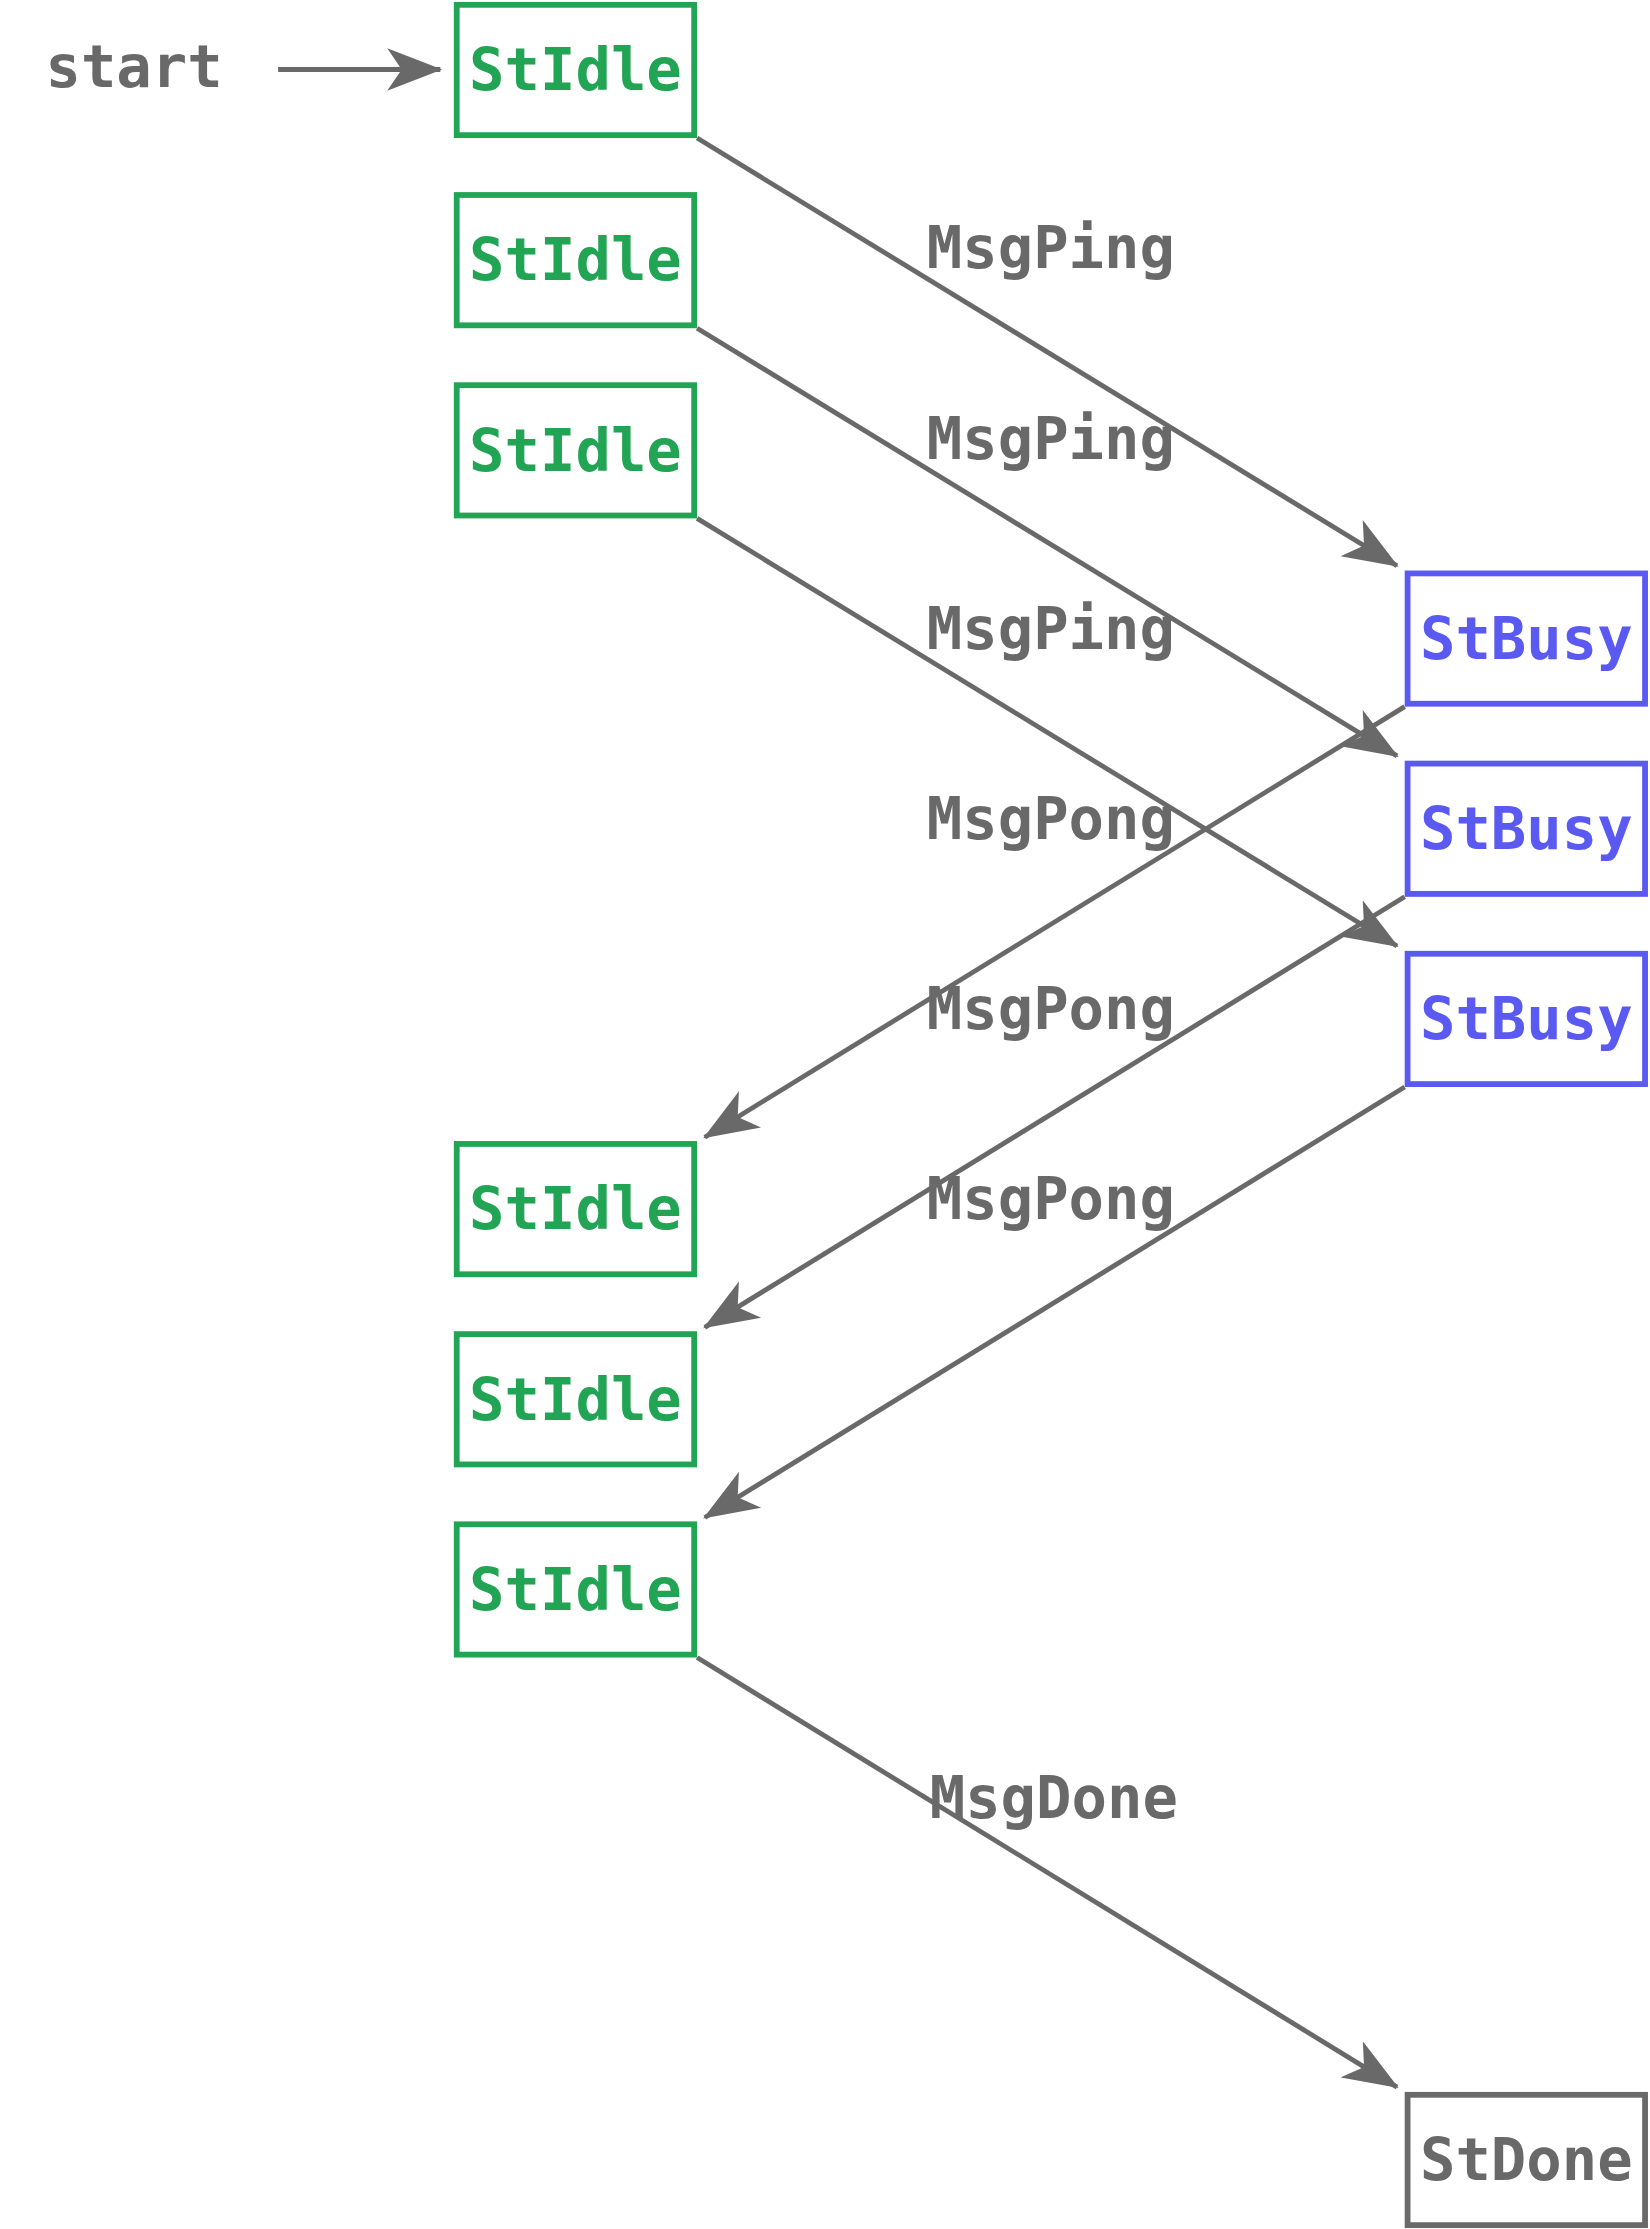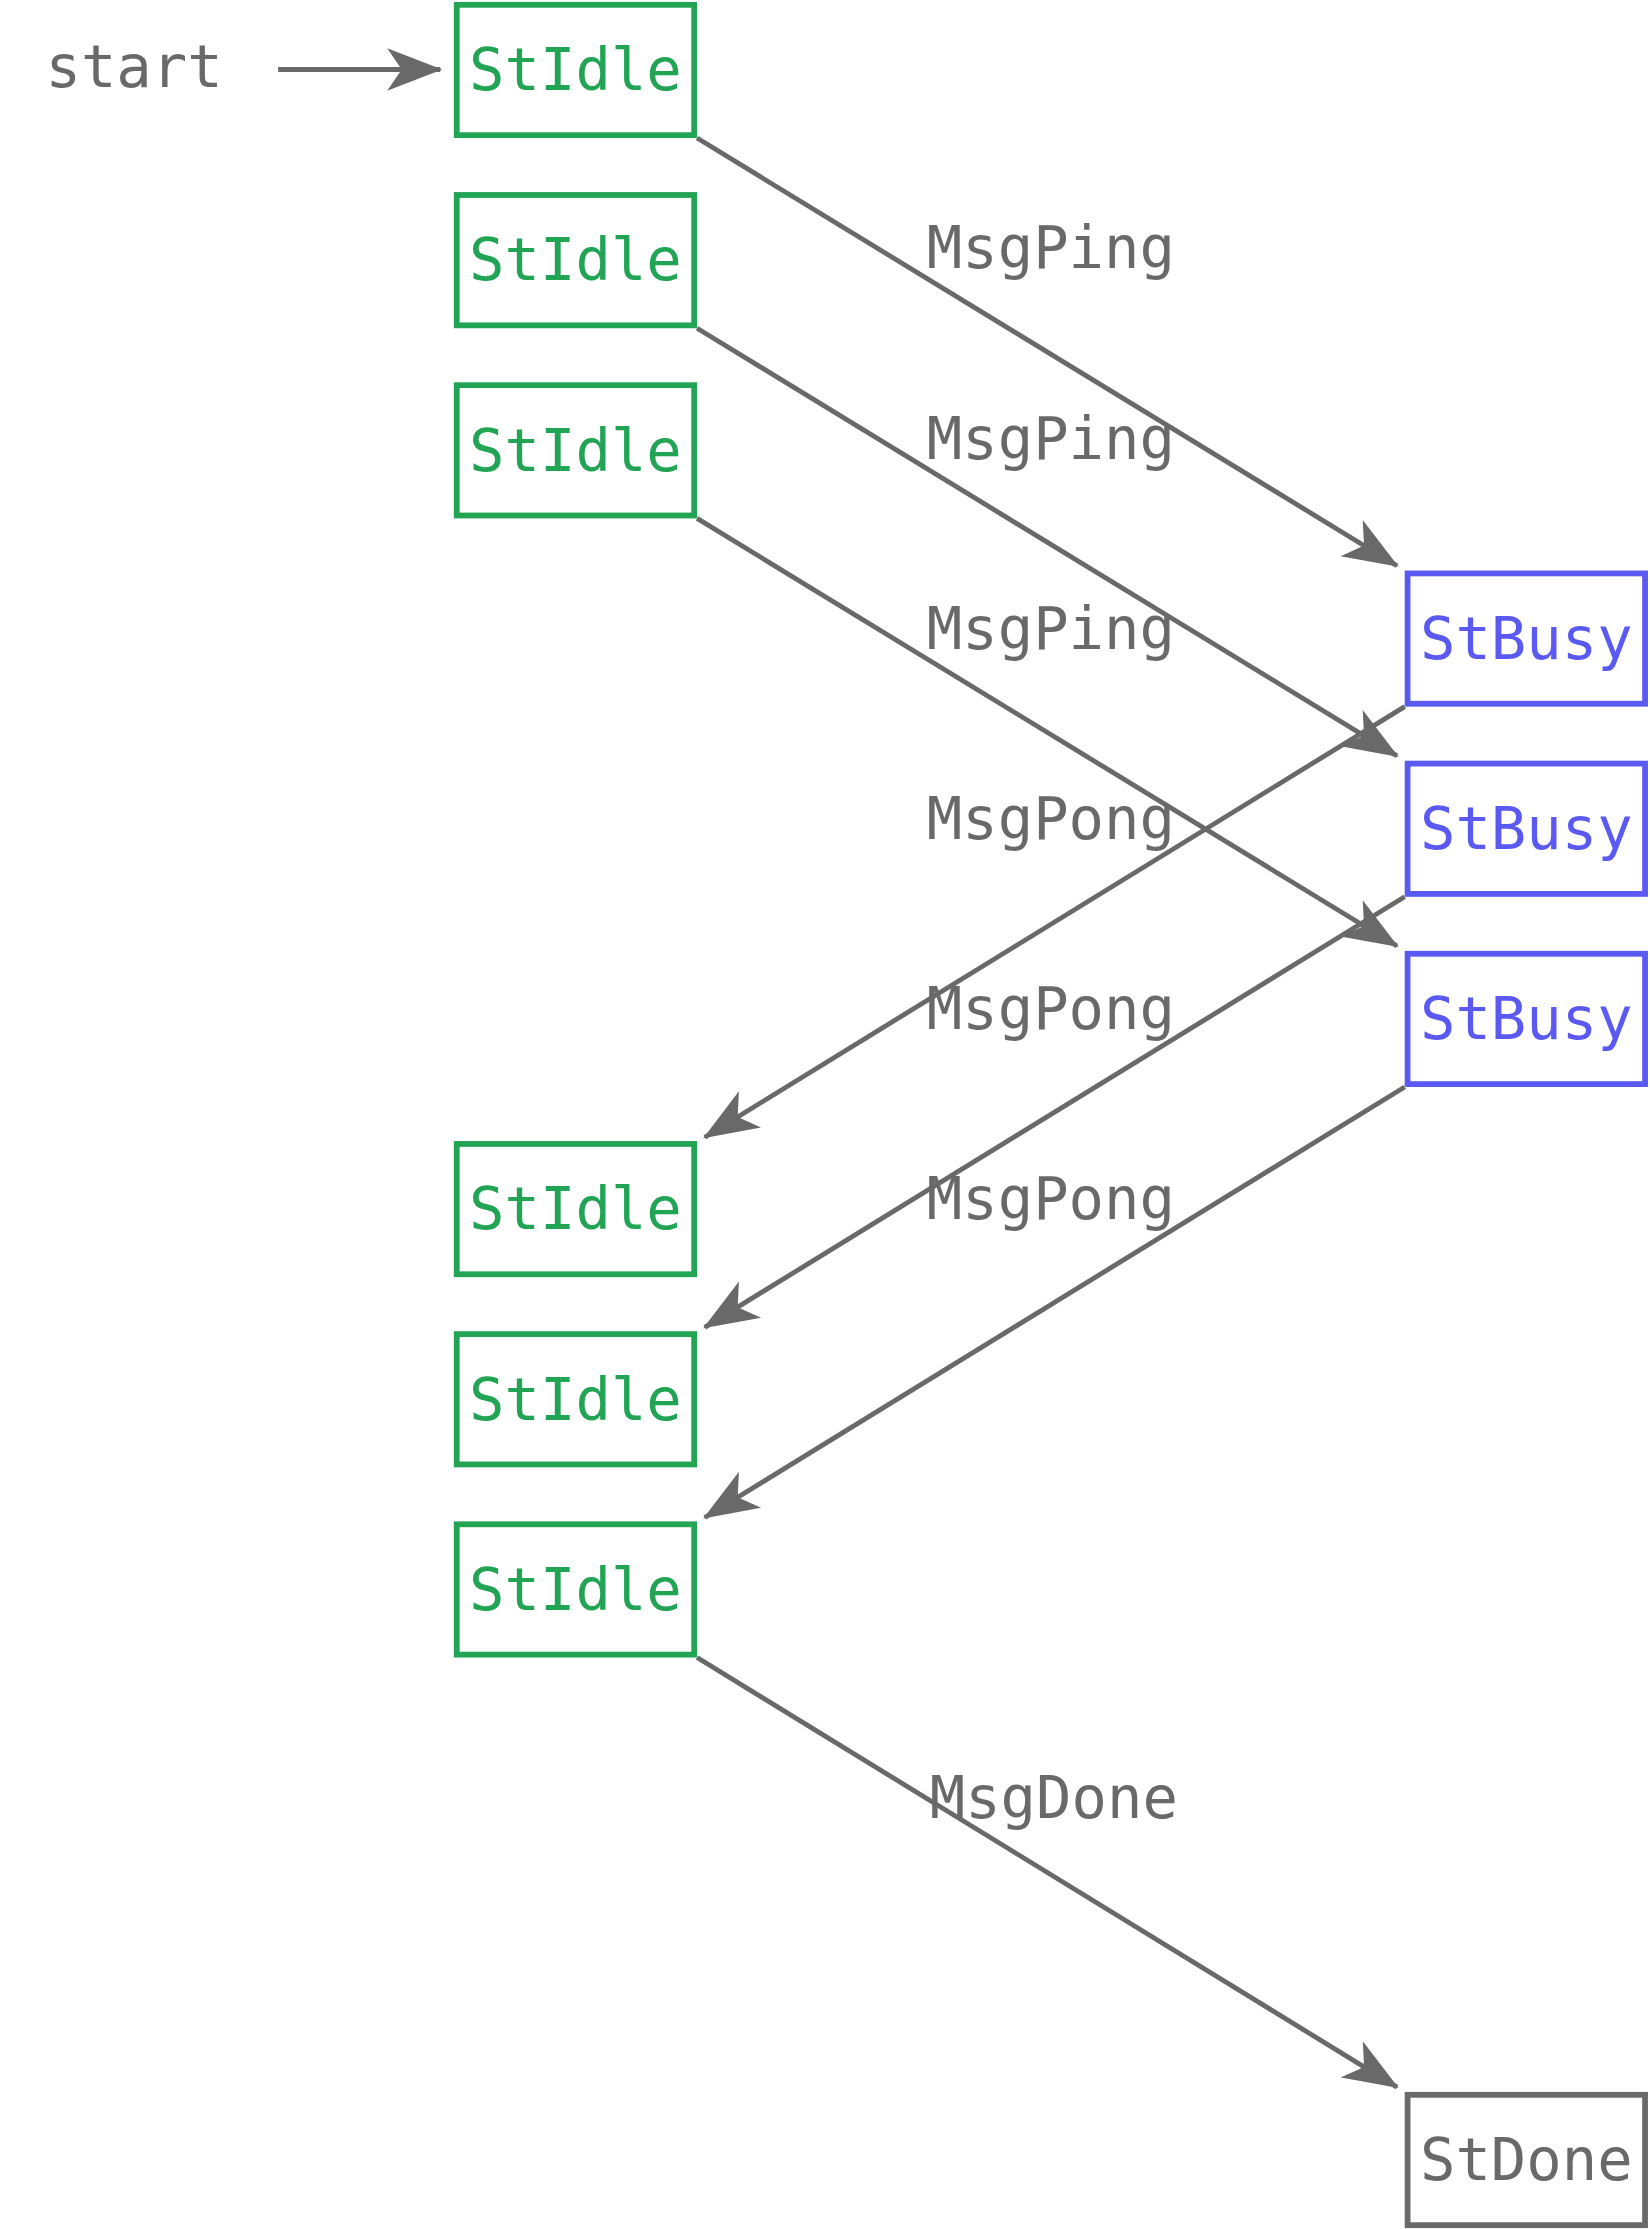--- a/index.html
+++ b/index.html
@@ -6,20 +6,21 @@
     margin: 0;
     padding: 0;
     background: #ffffff;
   }
   .canvas-wrap {
     position: relative;
     width: 1650px;
     height: 2229px;
     background: #ffffff;
     overflow: hidden;
+    font-weight: bold;
   }
   svg text {
     font-family: "DejaVu Sans Mono", "Liberation Mono", monospace;
   }
 </style>
 </head>
 <body>
 
 <div class="canvas-wrap">
   <svg id="diagram-svg" xmlns="http://www.w3.org/2000/svg" viewBox="0 0 1709 2309" width="1650" height="2229" style="background: rgb(255, 255, 255);">

